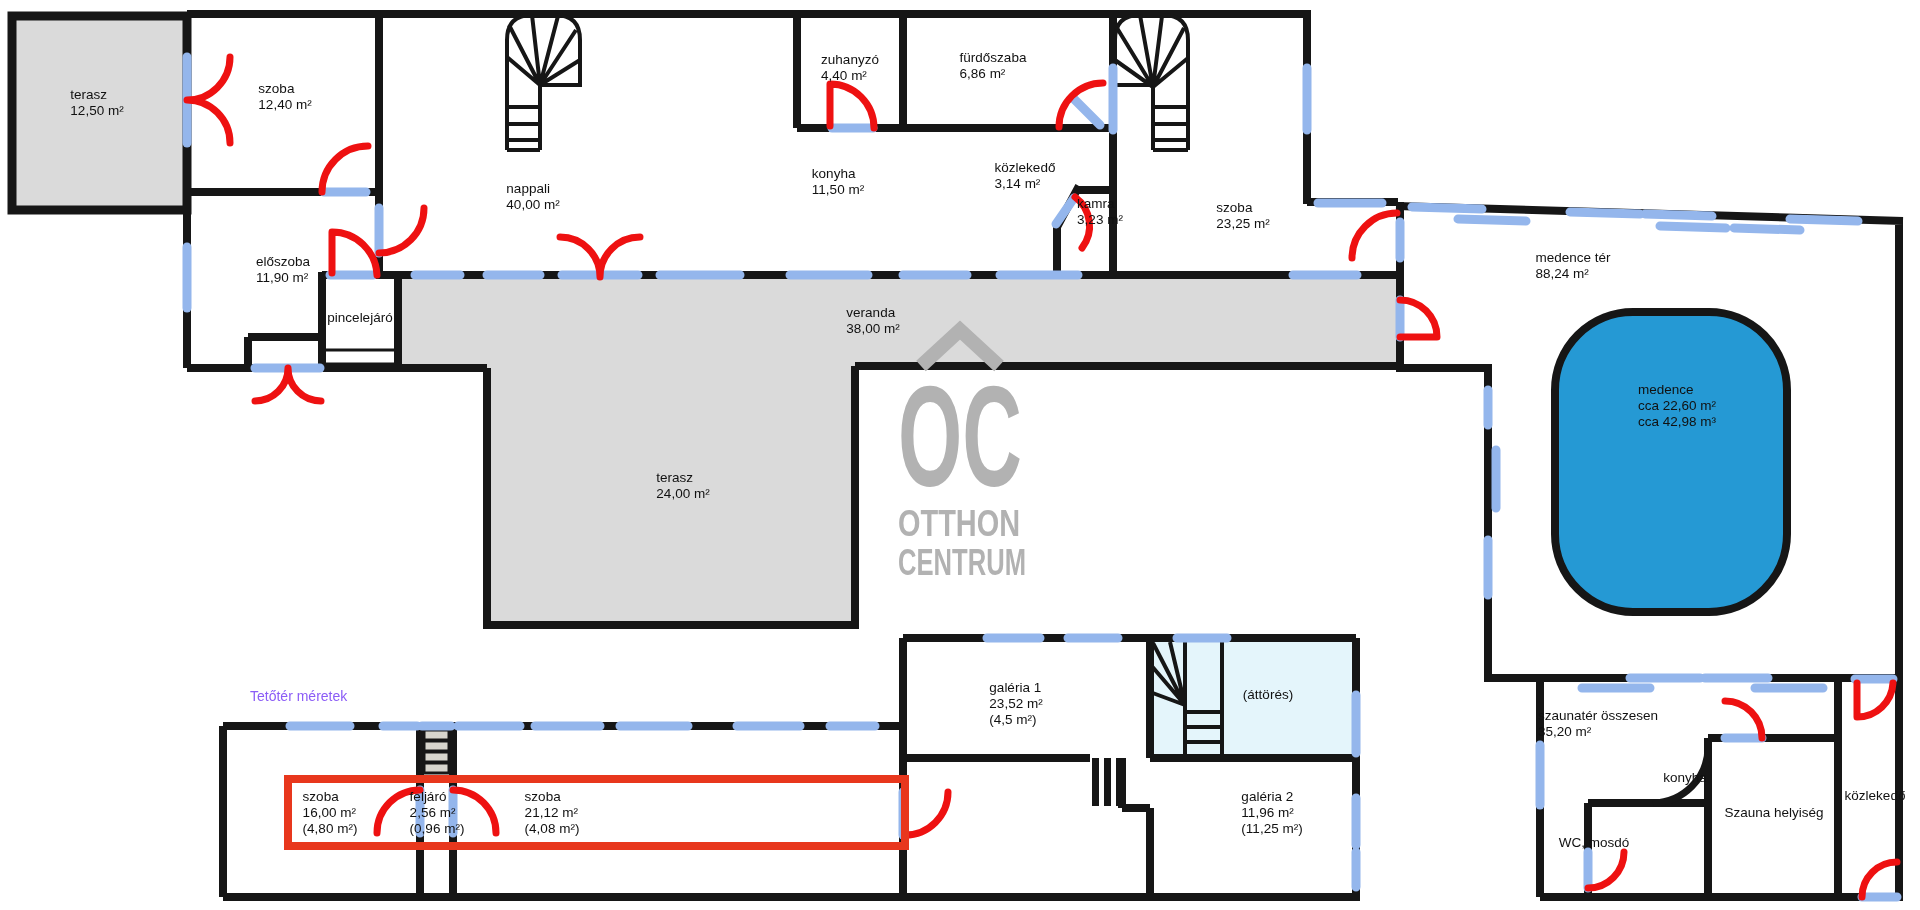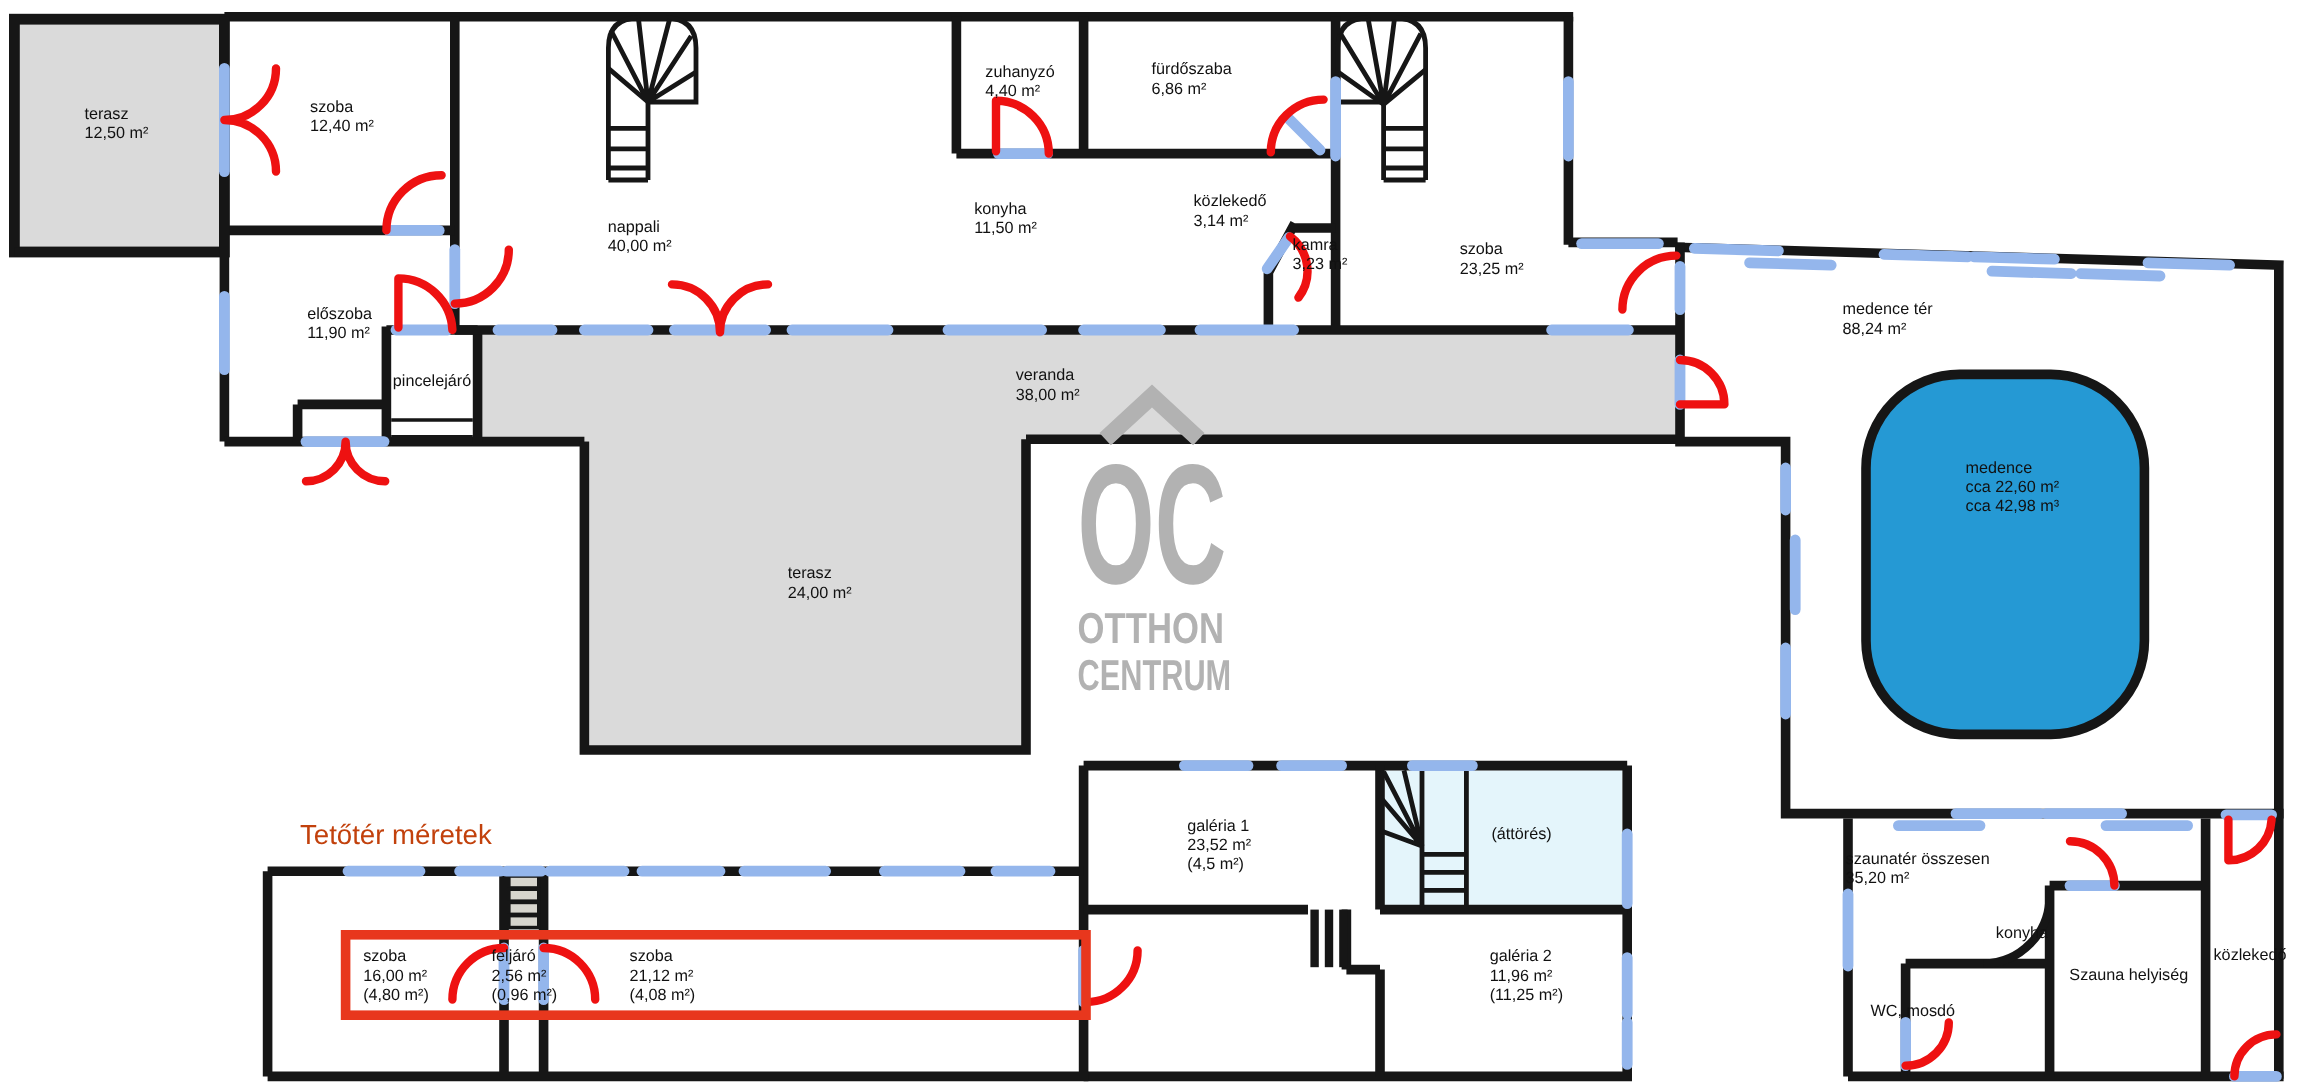--- a/index.html
+++ b/index.html
@@ -1,21 +1,21 @@
 <!DOCTYPE html>
 <html><head>
 <meta charset="utf-8">
 <style>
   html,body{margin:0;padding:0;background:#ffffff;}
   #stage{position:relative;width:1920px;height:910px;background:#ffffff;overflow:hidden;
          font-family:"Liberation Sans", sans-serif;}
   #plan-svg{position:absolute;left:0;top:0;}
   .lbl{position:absolute;transform:translate(-50%,-50%);
        font-size:13.5px;line-height:1.18;color:#111;white-space:pre-line;}
-  .heading{position:absolute;transform:translate(0,-50%);font-size:23px;color:#c2410c;
+  .heading{position:absolute;transform:translate(0,-50%);font-size:14px;color:#8b5cf6;
            white-space:pre;}
 </style>
 </head>
 <body>
 
 <div id="stage">
 
 <svg id="plan-svg" width="1920" height="910" viewBox="0 0 1920 910">
 
   <g>

